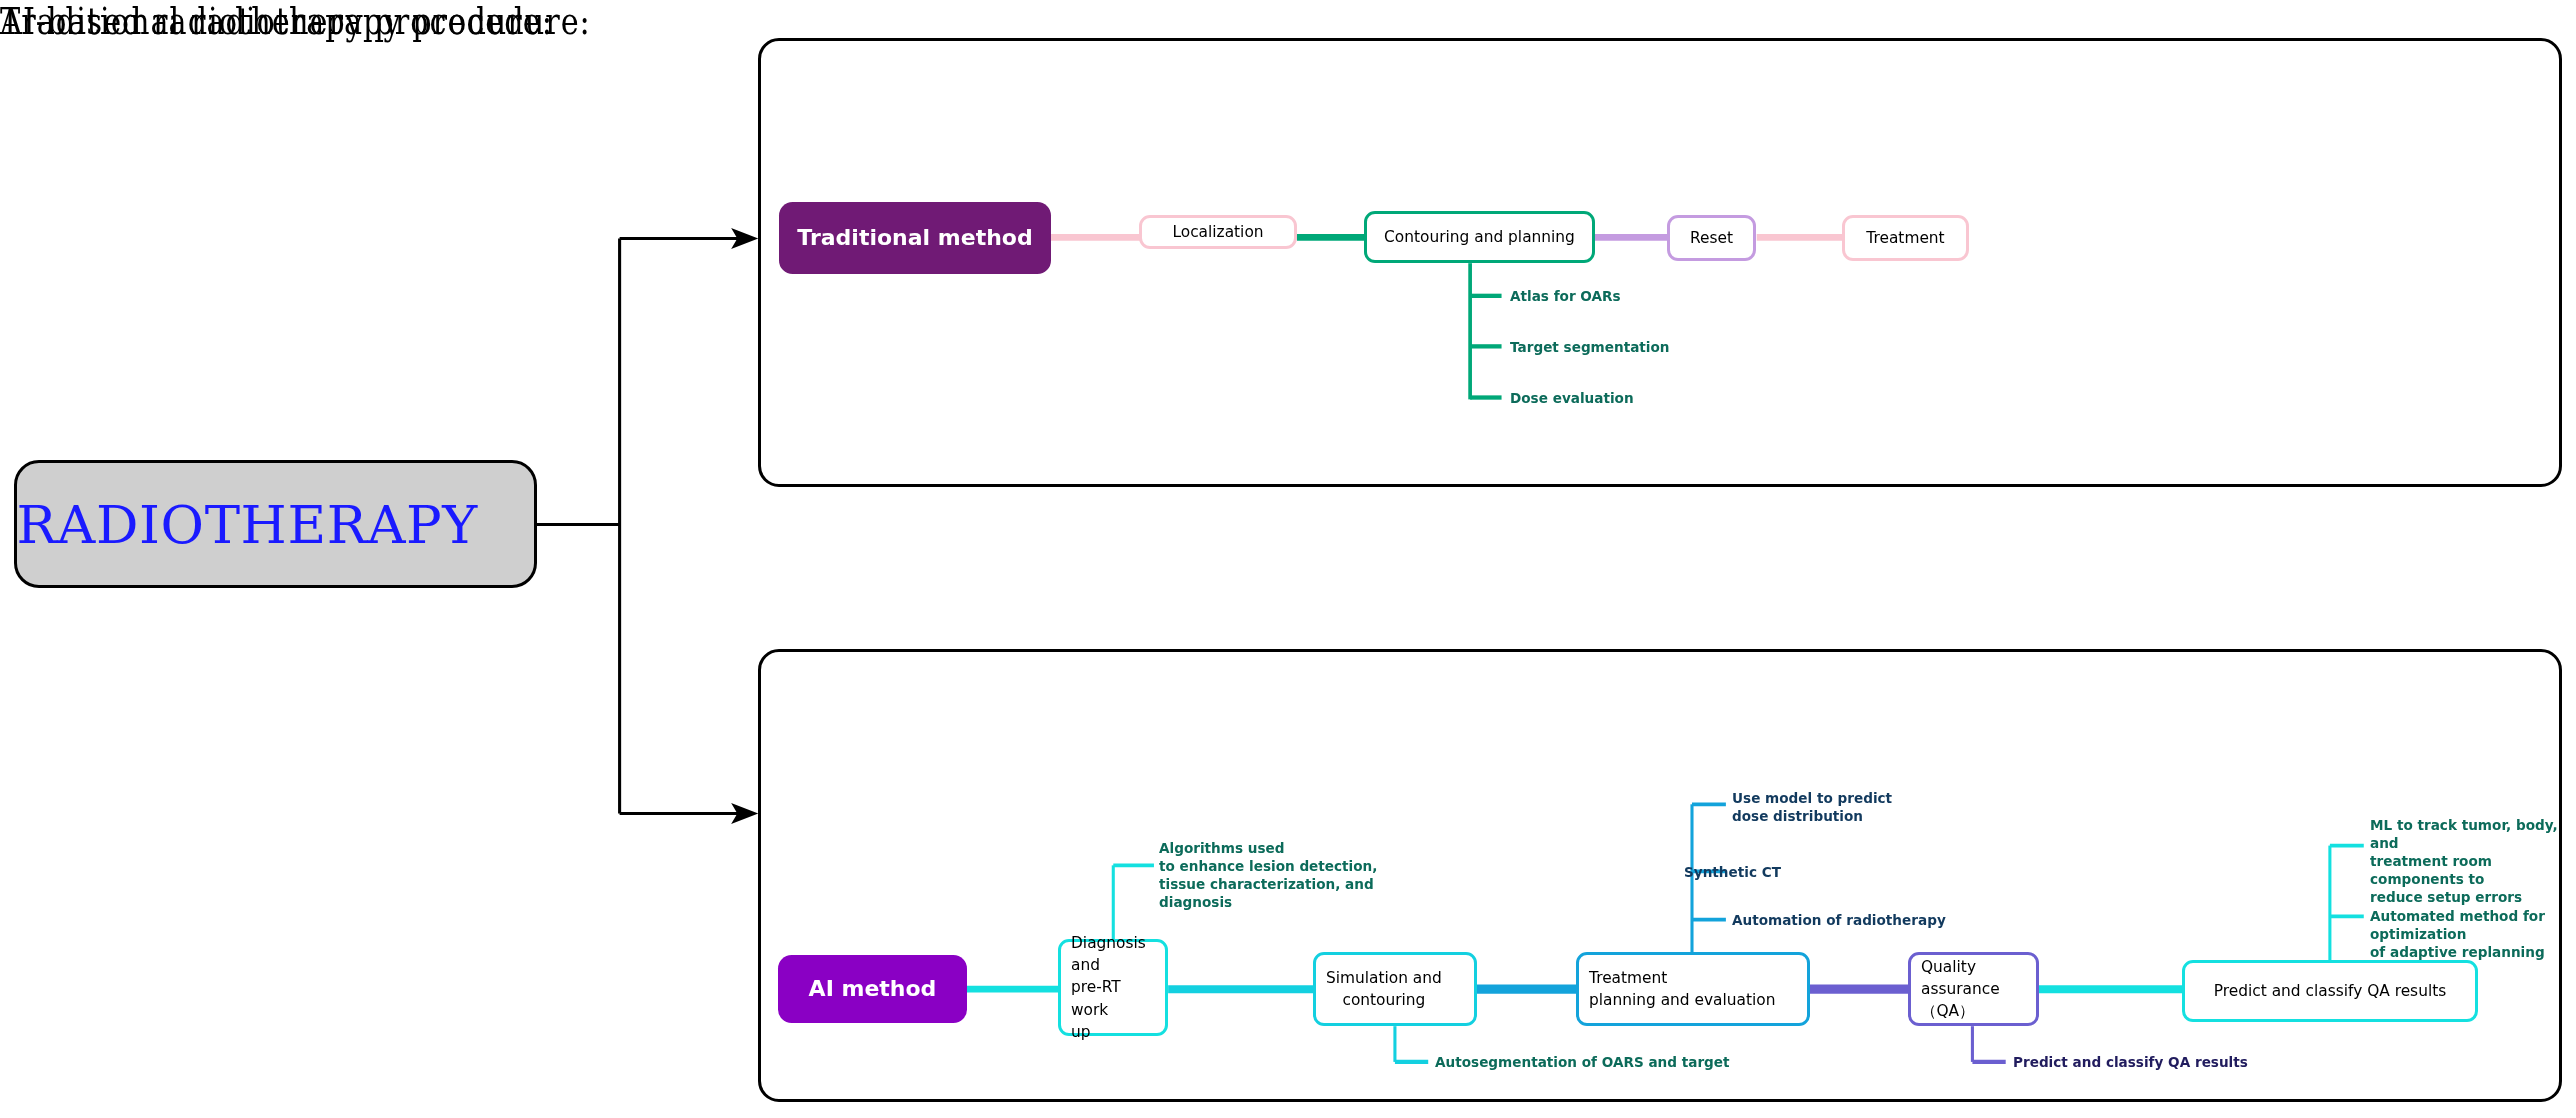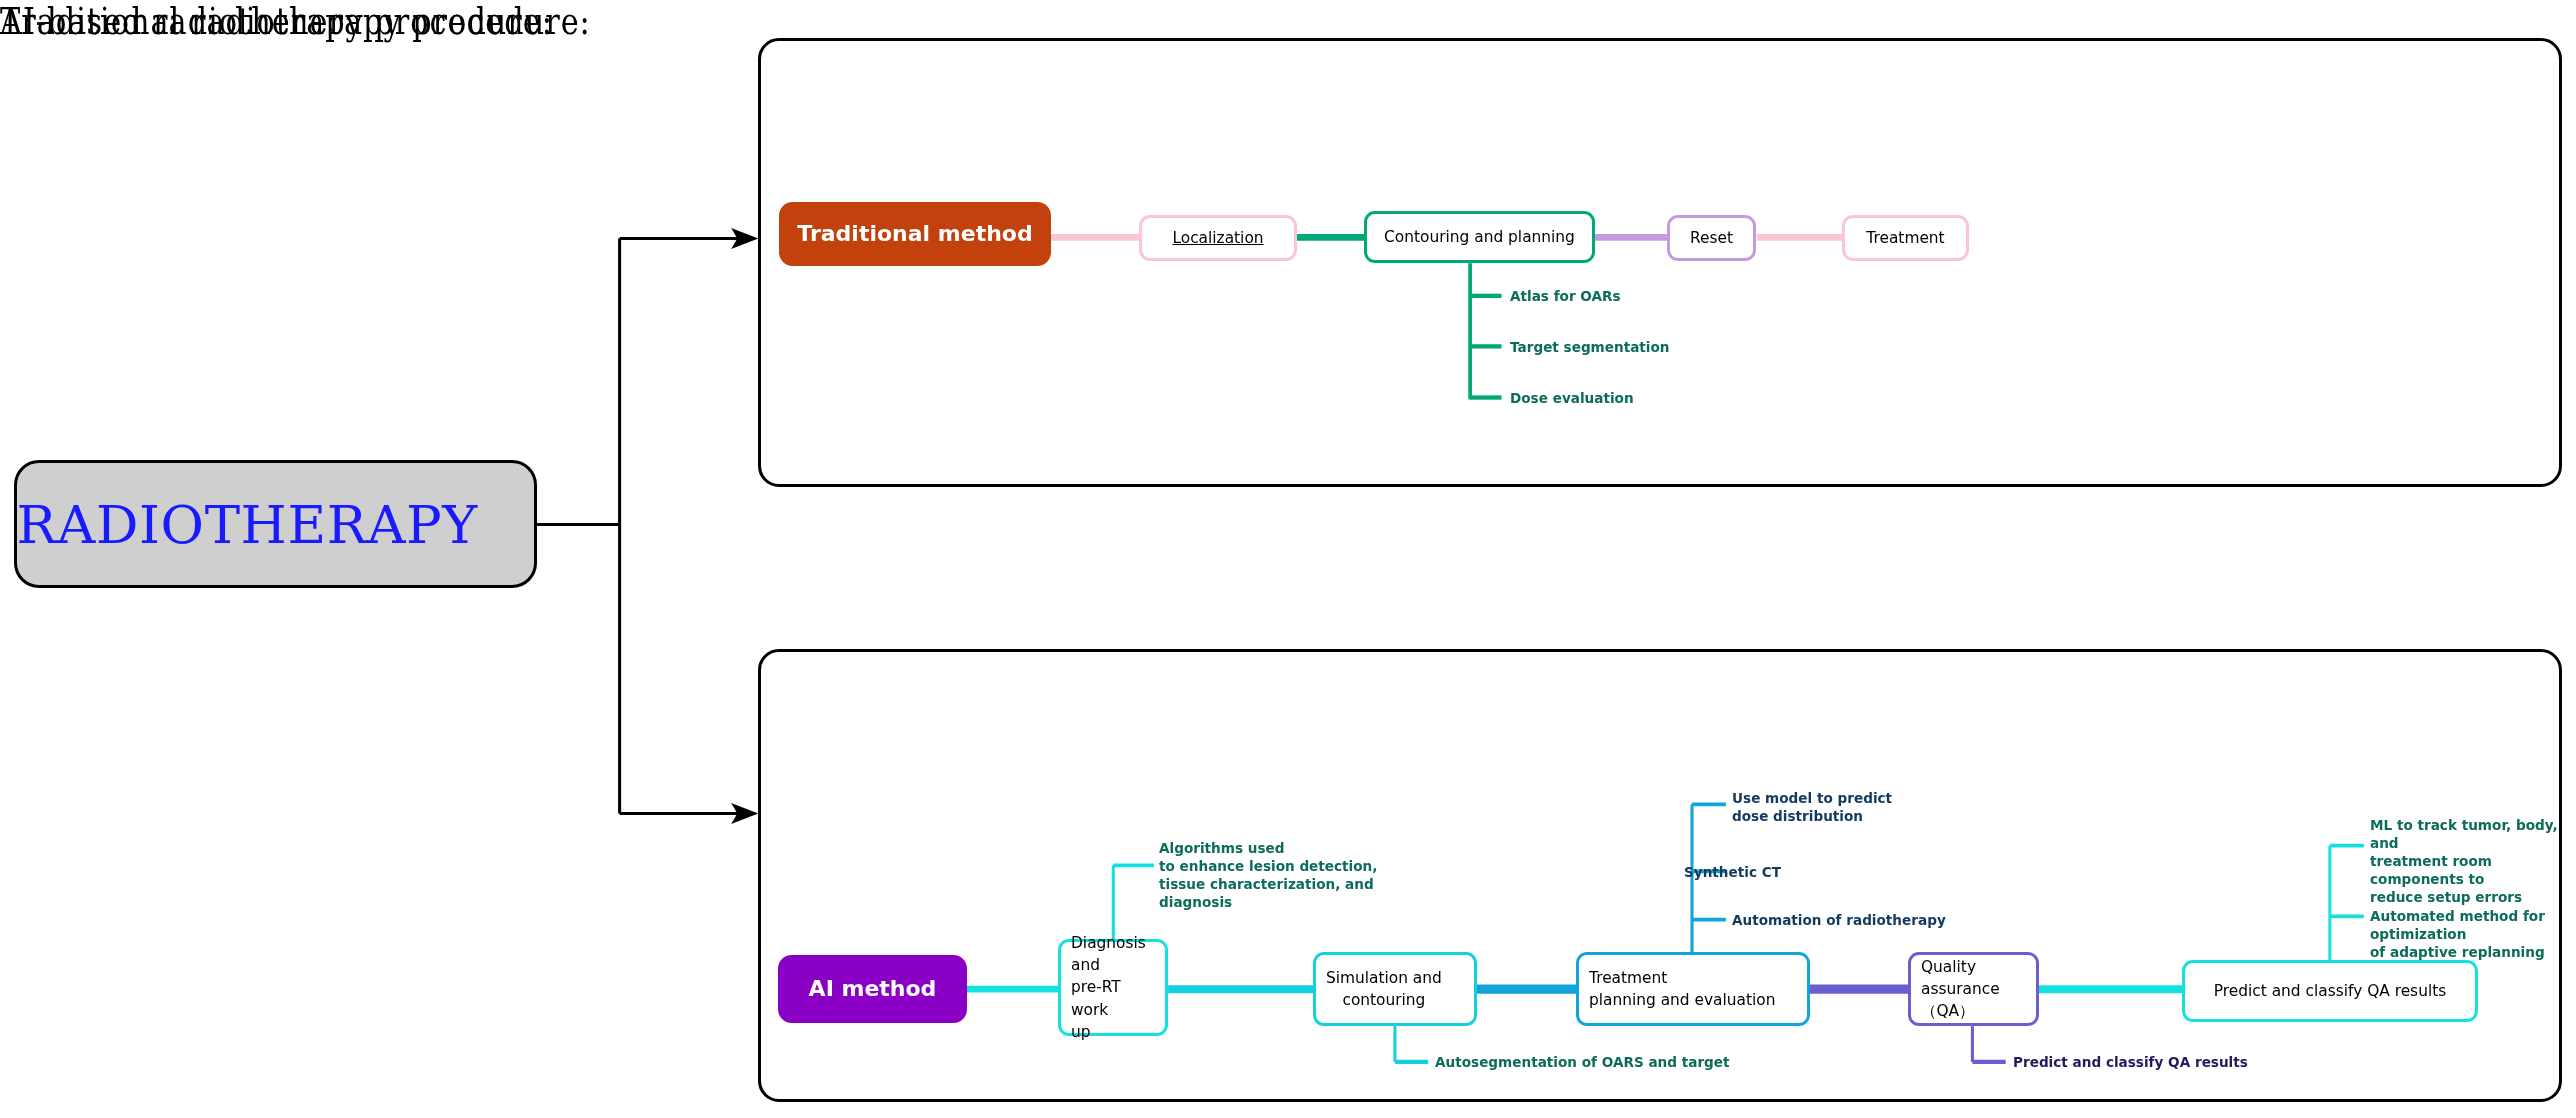--- a/index.html
+++ b/index.html
@@ -38,22 +38,22 @@
     color:#000;font-size:15.4px;line-height:1.45;
   }
   .node.center{justify-content:center;text-align:center;}
   .node .txt{padding:0 10px;}
   .node.lead{
     color:#fff;font-weight:bold;font-size:22px;justify-content:center;
     border-radius:13.6px;border:none;
   }
 
   
-  #n-trad      {left:779px;top:202px;width:272px;height:64px;background:#c2410c;}
-  #n-local     {left:1139px;top:215px;width:158px;height:46px;border:3.1px solid #F9C6D1;text-decoration:underline;}
+  #n-trad      {left:779px;top:202px;width:272px;height:72px;background:#701a75;}
+  #n-local     {left:1139px;top:215px;width:158px;height:34px;border:3.1px solid #F9C6D1;}
   #n-contour   {left:1364px;top:211px;width:231px;height:52px;border:3.1px solid #00A878;}
   #n-reset     {left:1667px;top:215px;width:89px;height:46px;border:3.1px solid #C49BE0;}
   #n-treat     {left:1842px;top:215px;width:127px;height:46px;border:3.1px solid #F9C6D1;}
 
   
   #n-ai        {left:778px;top:955px;width:189px;height:68px;background:#8A00C4;}
   #n-diag      {left:1058px;top:939px;width:110px;height:97px;border:3.1px solid #14E0E0;}
   #n-sim       {left:1313px;top:952px;width:164px;height:74px;border:3.1px solid #13D0E0;}
   #n-treatplan {left:1576px;top:952px;width:234px;height:74px;border:3.1px solid #13A3DB;}
   #n-qa        {left:1908px;top:952px;width:131px;height:74px;border:3.1px solid #6B5FD0;}

